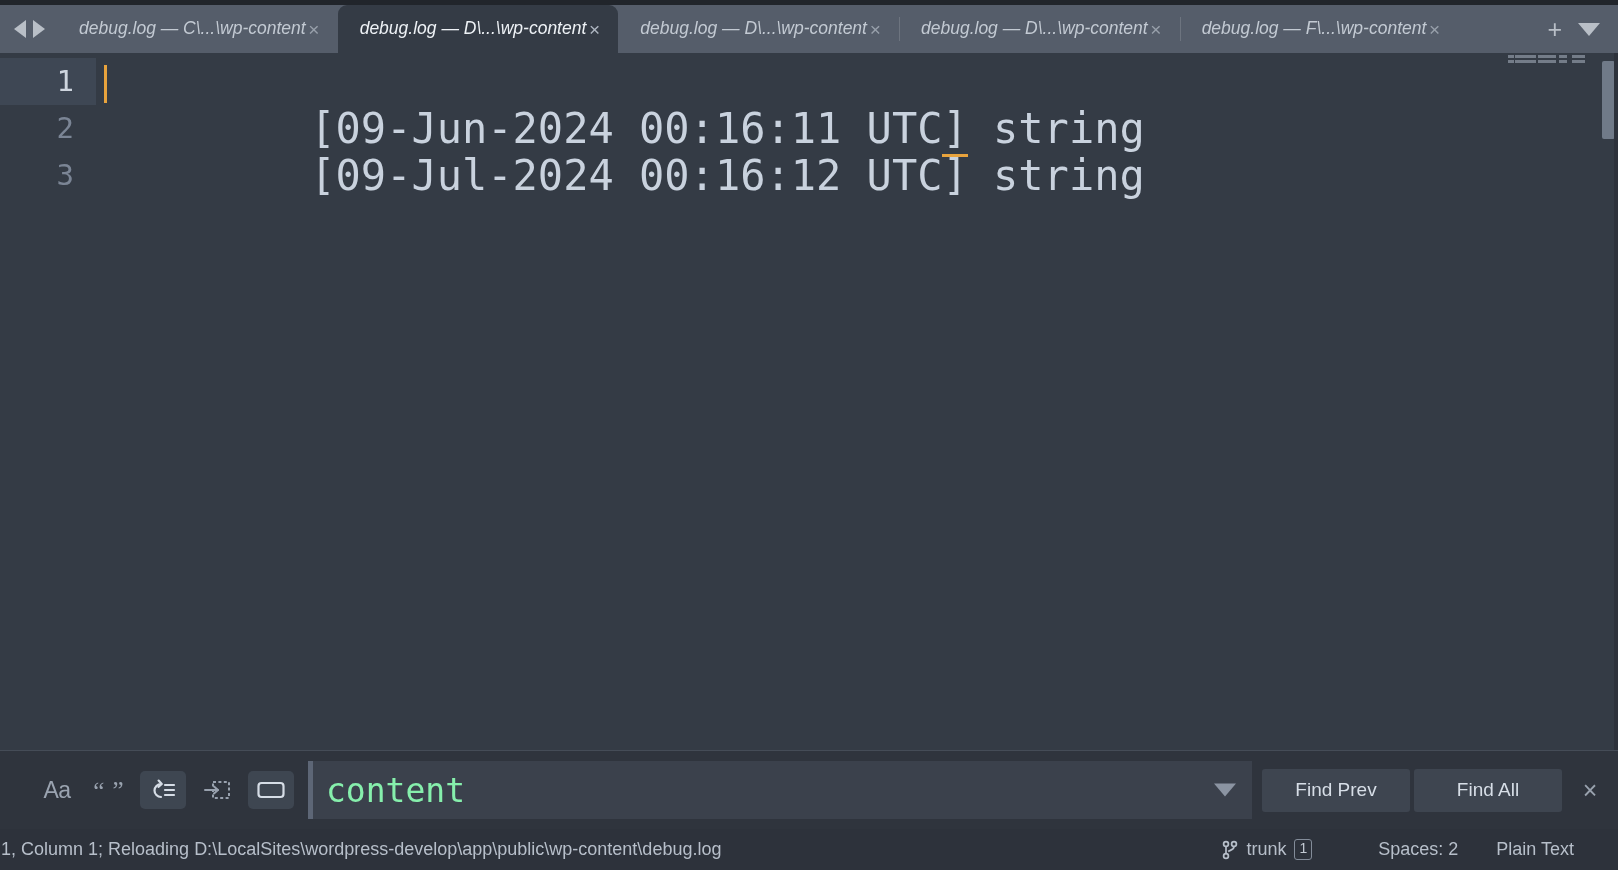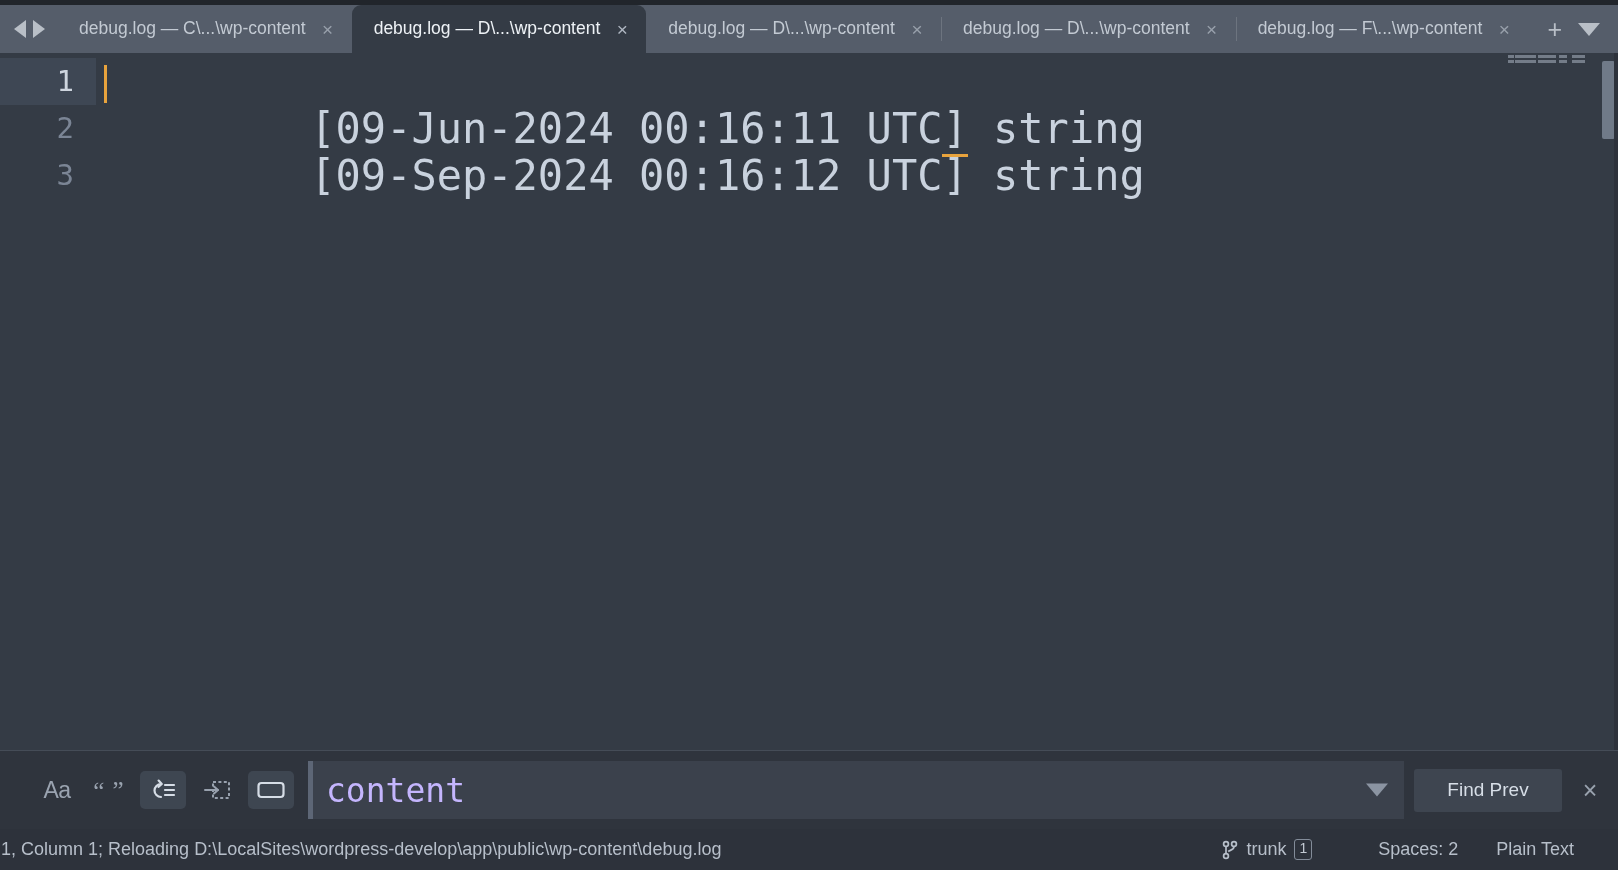--- a/index.html
+++ b/index.html
@@ -59,27 +59,27 @@
     display: flex;
     align-items: stretch;
     flex: 1 1 auto;
     min-width: 0;
     overflow: hidden;
   }
   .tab {
     position: relative;
     display: flex;
     align-items: center;
-    gap: 14px;
     padding: 0 16px 0 22px;
     color: #c3cad3;
     font-size: 17.5px;
     white-space: nowrap;
     cursor: pointer;
     background: transparent;
+    font-style: italic;
   }
   .tab + .tab::before {
     content: "";
     position: absolute;
     left: 0; top: 12px; bottom: 12px;
     width: 1px;
     background: #6d747f;
   }
   .tab.active {
     background: #343b45;
@@ -280,21 +280,21 @@
   }
   .find-input-accent {
     position: absolute;
     left: 0; top: 0; bottom: 0;
     width: 5px;
     background: #5d6676;
   }
   .find-value {
     font-family: "DejaVu Sans Mono", monospace;
     font-size: 33px;
-    color: #c4b5fd;
+    color: #86efac;
     padding-left: 18px;
     white-space: nowrap;
     overflow: hidden;
   }
   .find-dropdown {
     position: absolute;
     right: 16px;
     top: 50%;
     transform: translateY(-50%);
     width: 0; height: 0;
@@ -421,21 +421,21 @@
       <div class="gutter-row current">1</div>
       <div class="gutter-row">2</div>
       <div class="gutter-row">3</div>
     </div>
 
     <div class="code">
       <div class="code-line">
         <span class="caret"></span><span>[09-Jun-2024 00:16:11 UTC</span><span class="bracket-match">]</span><span> string</span>
       </div>
       <div class="code-line">
-        <span>[09-Sep-2024 00:16:12 UTC]</span><span> string</span>
+        <span>[09-Jul-2024 00:16:12 UTC]</span><span> string</span>
       </div>
       <div class="code-line">
         <span></span>
       </div>
     </div>
 
     <div class="minimap">
       <div class="minimap-line"></div>
       <div class="minimap-line"></div>
     </div>
@@ -474,20 +474,21 @@
     </div>
 
     <div class="find-input">
       <span class="find-input-accent"></span>
       <span class="find-value" title="Find">content</span>
       <span class="find-dropdown"></span>
     </div>
 
     <div class="find-buttons">
       <button class="find-btn">Find Prev</button>
+      <button class="find-btn">Find All</button>
     </div>
 
     <div class="find-close">×</div>
   </div>
 
   <div class="statusbar">
     <div class="status-left">e 1, Column 1; Reloading D:\LocalSites\wordpress-develop\app\public\wp-content\debug.log</div>
     <div class="status-right">
       <div class="status-item status-branch">
         <svg width="16" height="20" viewBox="0 0 16 20" aria-hidden="true">

